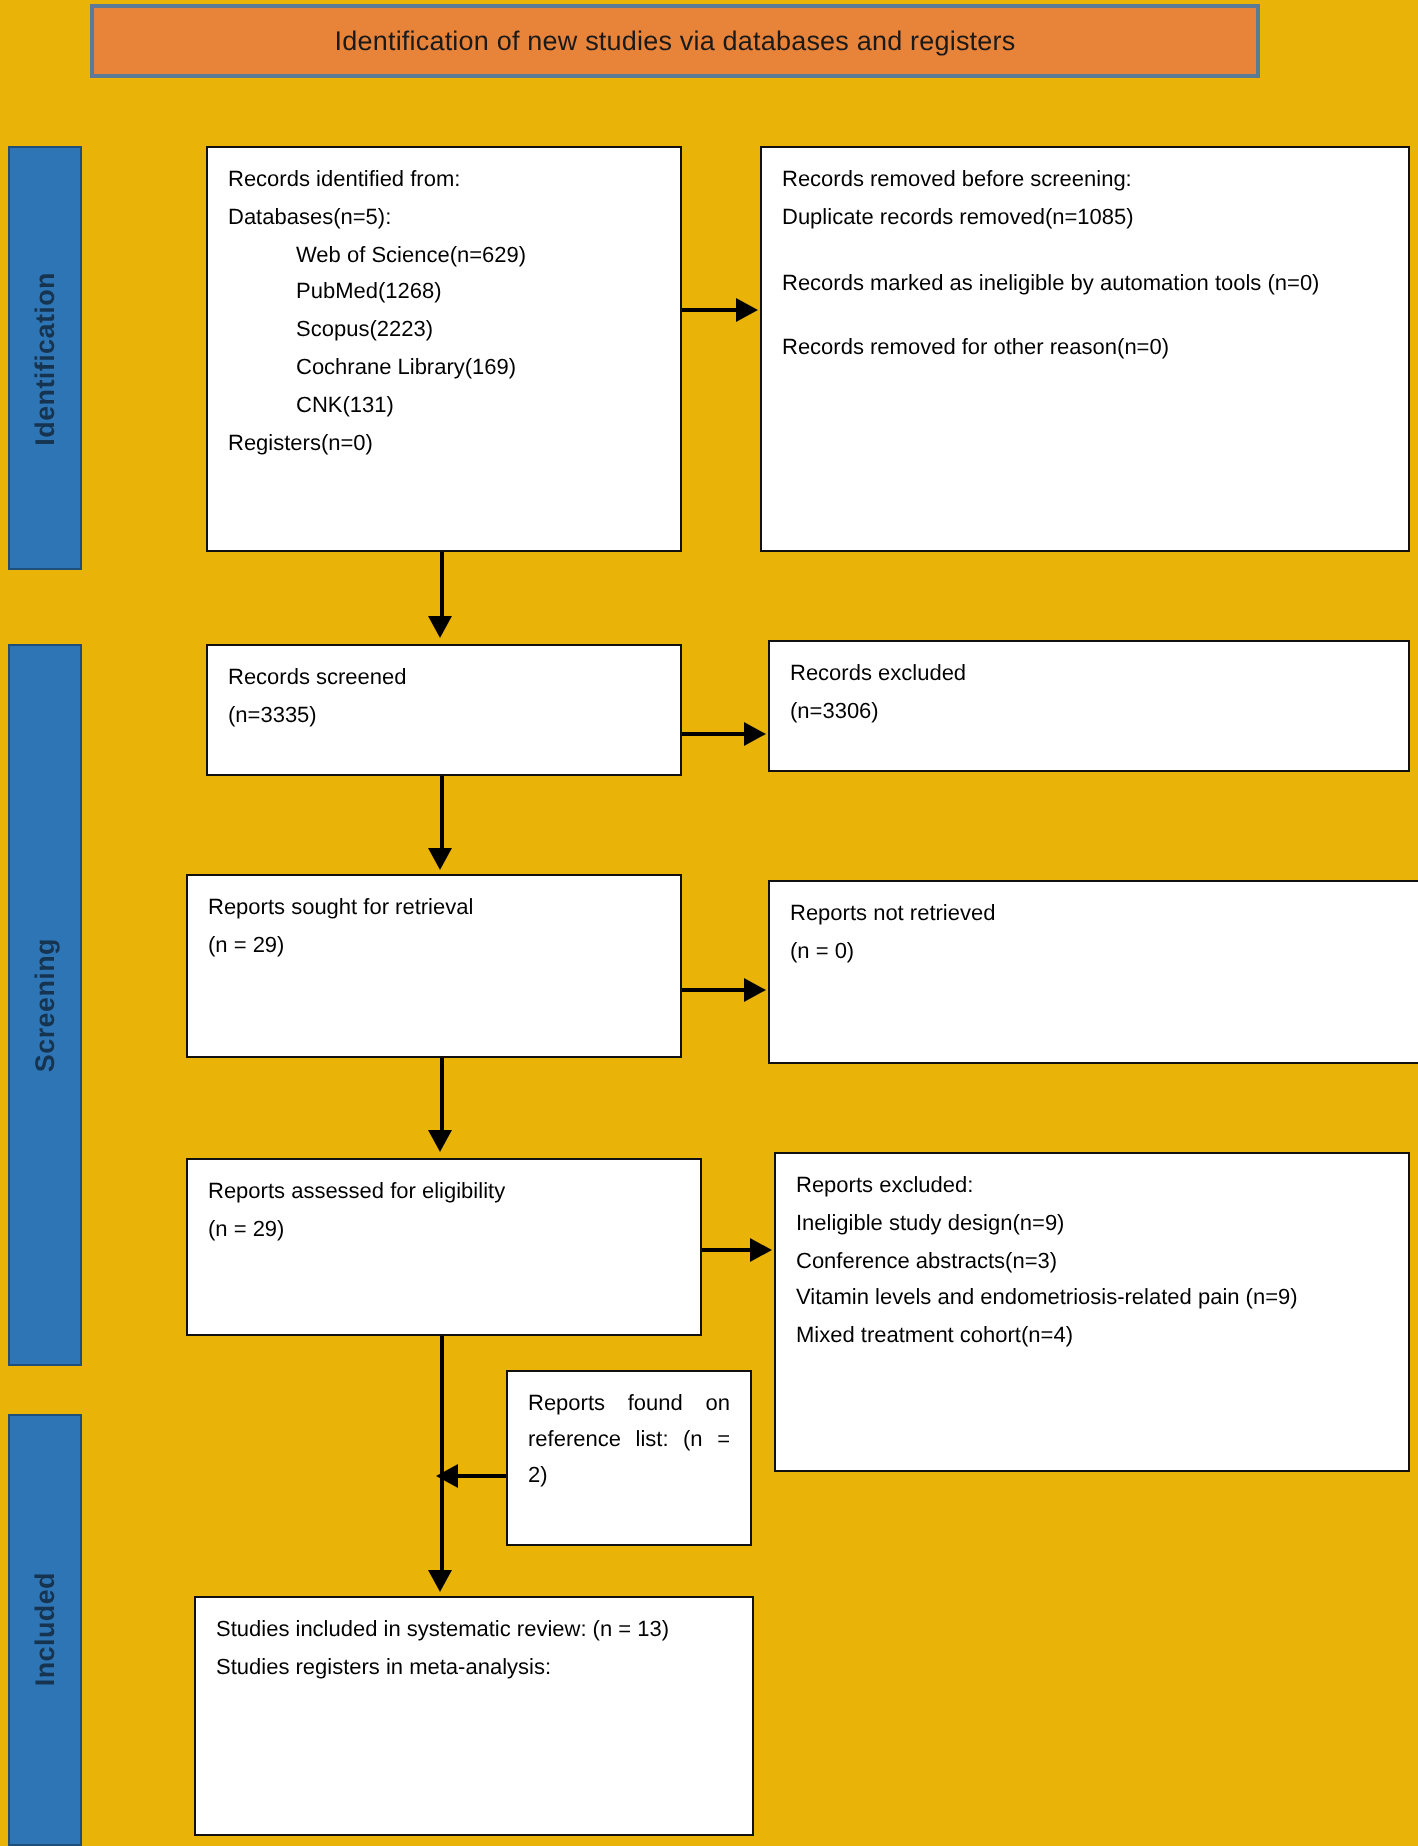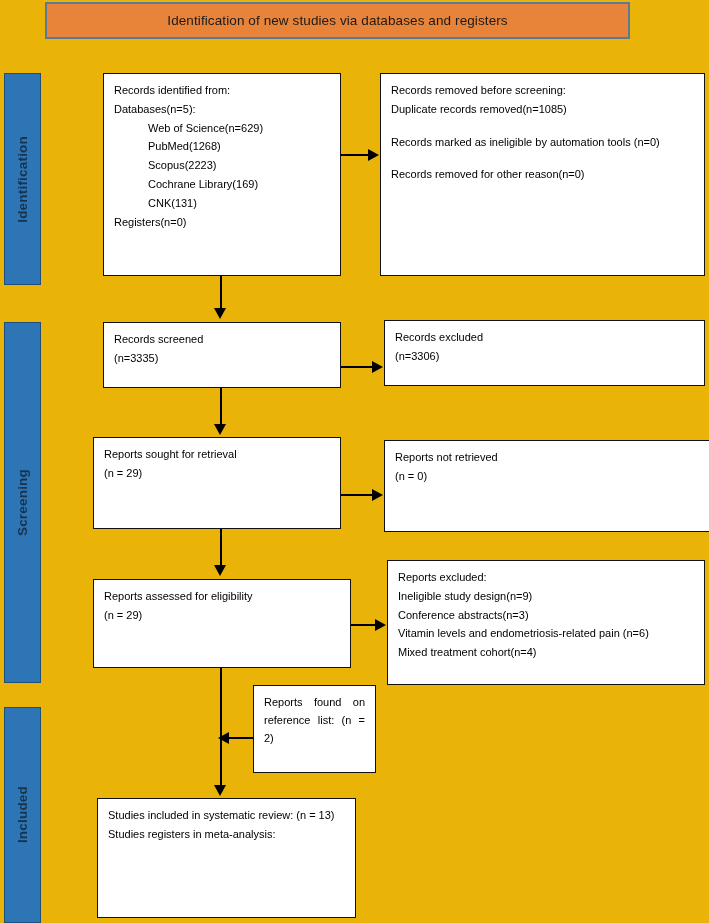--- a/index.html
+++ b/index.html
@@ -198,39 +198,39 @@
   <div class="arrow-right" style="left:372px; top:489px;"></div>
 
   <div class="vline" style="left:220px; top:529px; height:38px;"></div>
   <div class="arrow-down" style="left:214px; top:565px;"></div>
 
   <div class="flow-box" style="left:93px; top:579px; width:258px; height:89px;">
     <p>Reports assessed for eligibility</p>
     <p>(n = 29)</p>
   </div>
 
-  <div class="flow-box" style="left:387px; top:560px; width:318px; height:125px;">
+  <div class="flow-box" style="left:387px; top:576px; width:318px; height:160px;">
     <p>Reports excluded:</p>
     <p>Ineligible study design(n=9)</p>
     <p>Conference abstracts(n=3)</p>
-    <p class="justify">Vitamin levels and endometriosis-related pain (n=6)</p>
+    <p class="justify">Vitamin levels and endometriosis-related pain (n=9)</p>
     <p>Mixed treatment cohort(n=4)</p>
   </div>
 
   <div class="hline" style="left:351px; top:624px; width:25px;"></div>
   <div class="arrow-right" style="left:375px; top:619px;"></div>
 
   <div class="flow-box" style="left:253px; top:685px; width:123px; height:88px;">
     <p class="justify">Reports found on reference list: (n = 2)</p>
   </div>
 
   <div class="hline" style="left:228px; top:737px; width:25px;"></div>
   <div class="arrow-left" style="left:218px; top:732px;"></div>
 
   <div class="vline" style="left:220px; top:668px; height:119px;"></div>
   <div class="arrow-down" style="left:214px; top:785px;"></div>
 
-  <div class="flow-box" style="left:97px; top:798px; width:259px; height:120px;">
+  <div class="flow-box" style="left:97px; top:798px; width:280px; height:120px;">
     <p class="justify">Studies included in systematic review: (n = 13)</p>
     <p>Studies registers in meta-analysis:</p>
   </div>
 
 </div>
 
 </body></html>

